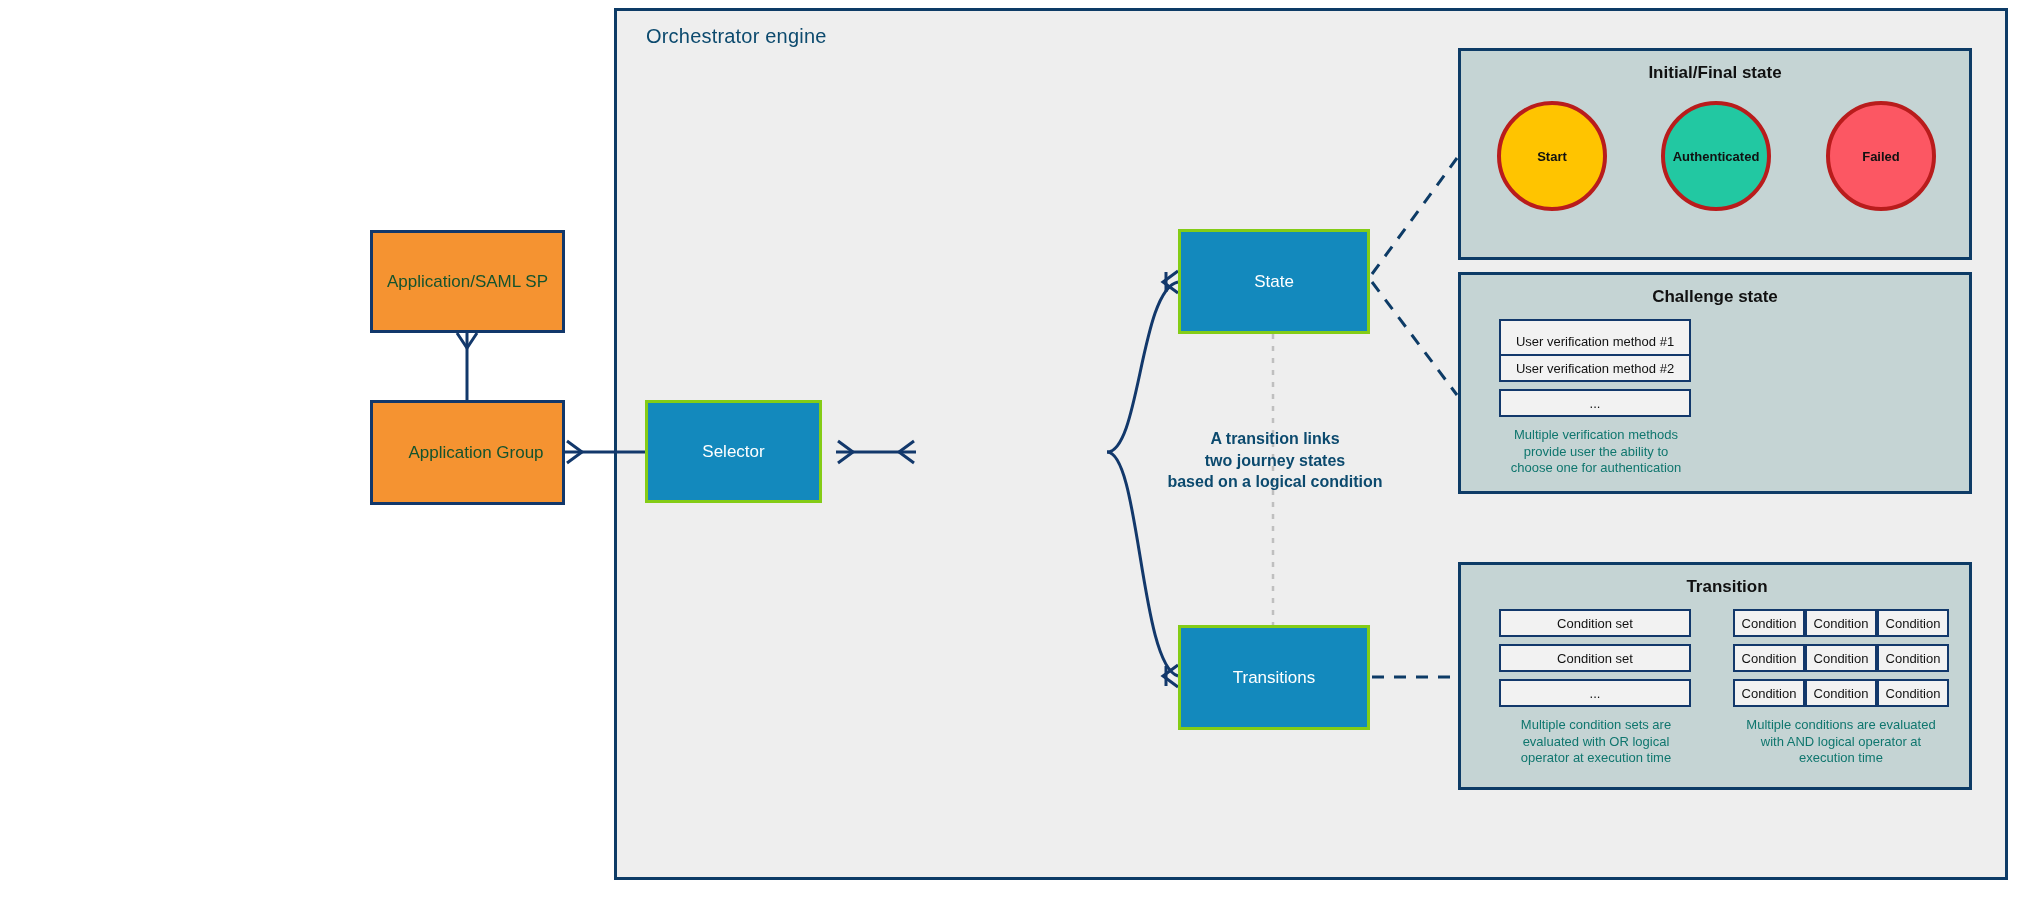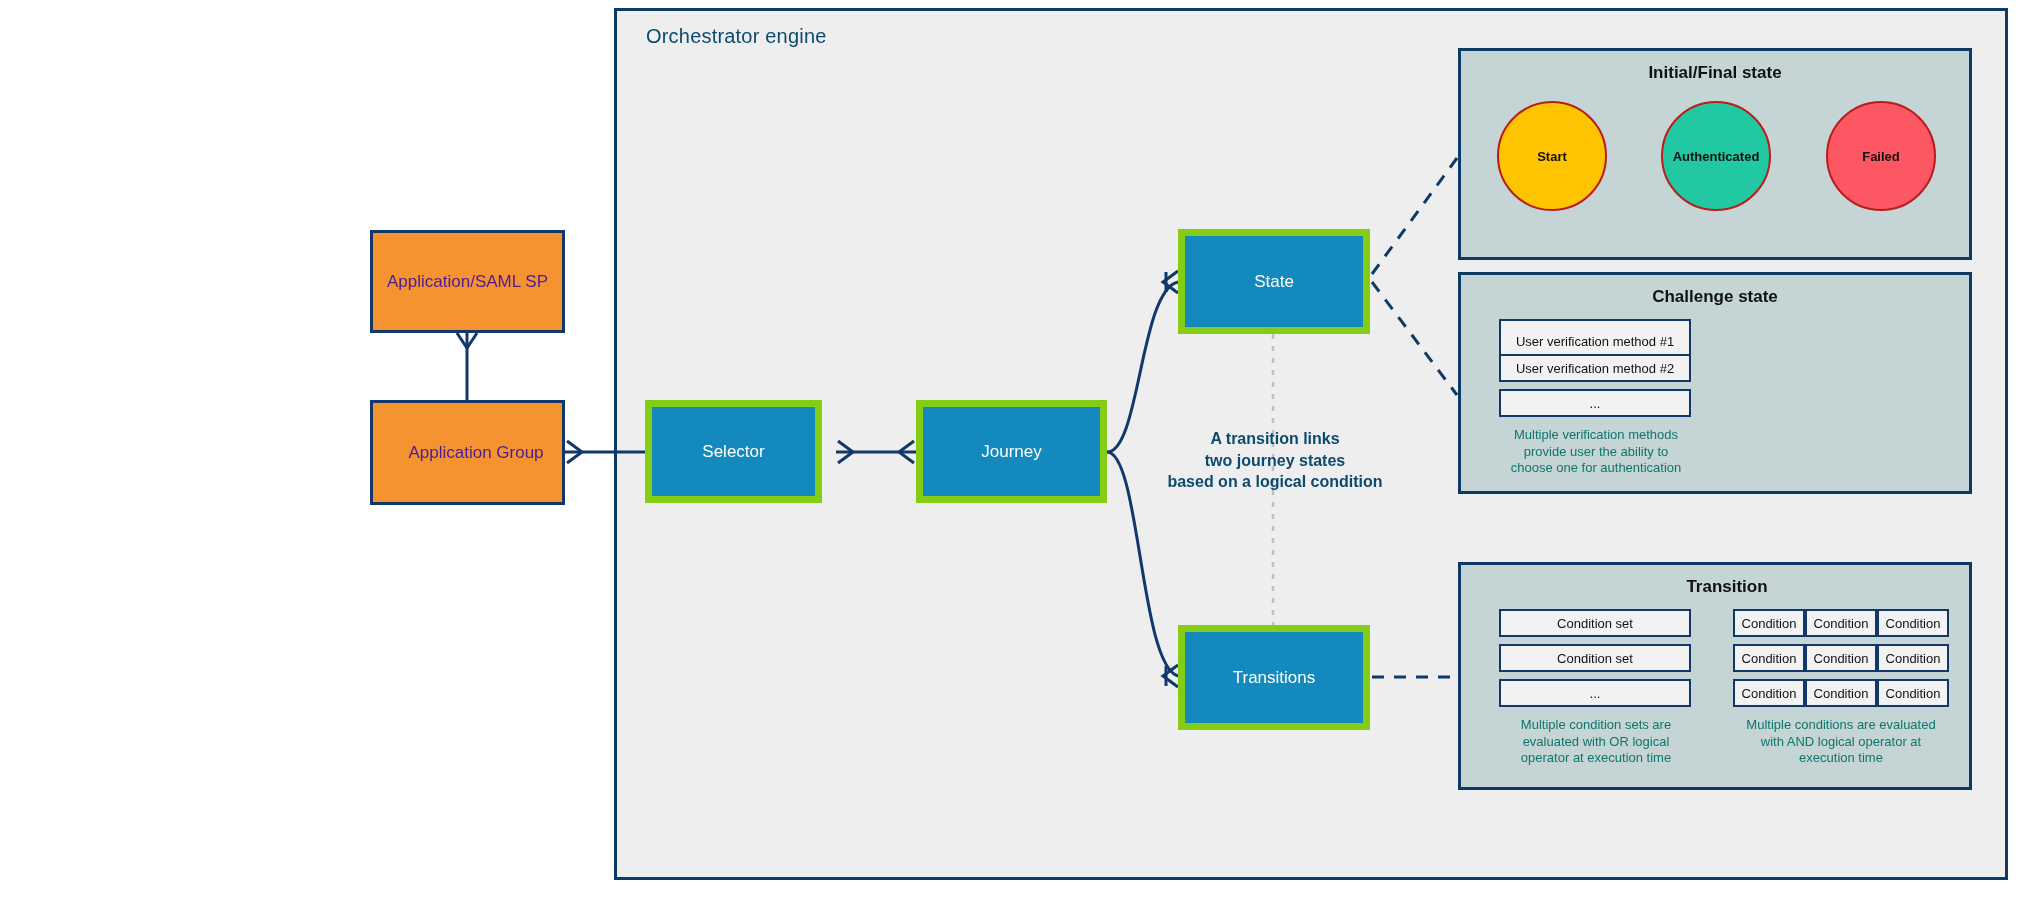--- a/index.html
+++ b/index.html
@@ -15,34 +15,34 @@
     position:absolute;left:646px;top:25px;font-size:20px;font-weight:normal;color:#0c4a6e;
     letter-spacing:.2px;
     text-align:center;
   }
 
   
   .box{
     position:absolute;box-sizing:border-box;display:flex;align-items:center;justify-content:center;
     text-align:center;line-height:1.25;
   }
-  .box-orange{background:#f59331;border:3px solid #12386b;color:#4c1d95;font-size:17px;}
-  .box-blue{background:#1389bd;border:7px solid #84cc16;color:#ffffff;font-size:17px;}
+  .box-orange{background:#f59331;border:3px solid #12386b;color:#14532d;font-size:17px;}
+  .box-blue{background:#1389bd;border:3px solid #84cc16;color:#ffffff;font-size:17px;}
 
   
   .panel{
     position:absolute;box-sizing:border-box;background:#c5d4d4;border:3px solid #0d3b66;
   }
   .panel-title{
     position:absolute;left:0;right:0;text-align:center;font-size:17px;font-weight:bold;color:#111;
   }
 
   
   .circle{
-    position:absolute;border-radius:50%;border:2px solid #b91c1c;
+    position:absolute;border-radius:50%;border:4px solid #b91c1c;
     display:flex;align-items:center;justify-content:center;
     font-size:13px;font-weight:bold;color:#111;text-align:center;box-sizing:border-box;
   }
 
   
   .row{
     position:absolute;box-sizing:border-box;background:#f2f2f2;border:2px solid #12386b;
     display:flex;align-items:center;justify-content:center;font-size:13px;color:#111;
   }
   .note{
@@ -98,23 +98,20 @@
   </div>
 
   <div class="box box-orange" style="left:370px;top:400px;width:195px;height:105px;padding-left:17px;">
     <span>Application Group</span>
   </div>
 
   <div class="box box-blue" style="left:645px;top:400px;width:177px;height:103px;">
     <span>Selector</span>
   </div>
 
-  <div class="box box-blue" style="left:916px;top:400px;width:191px;height:103px;">
-    <span>Journey</span>
-  </div>
 
   <div class="box box-blue" style="left:1178px;top:229px;width:192px;height:105px;">
     <span>State</span>
   </div>
 
   <div class="box box-blue" style="left:1178px;top:625px;width:192px;height:105px;">
     <span>Transitions</span>
   </div>
 
   <div class="ctext" style="left:1080px;top:428px;width:390px;">

